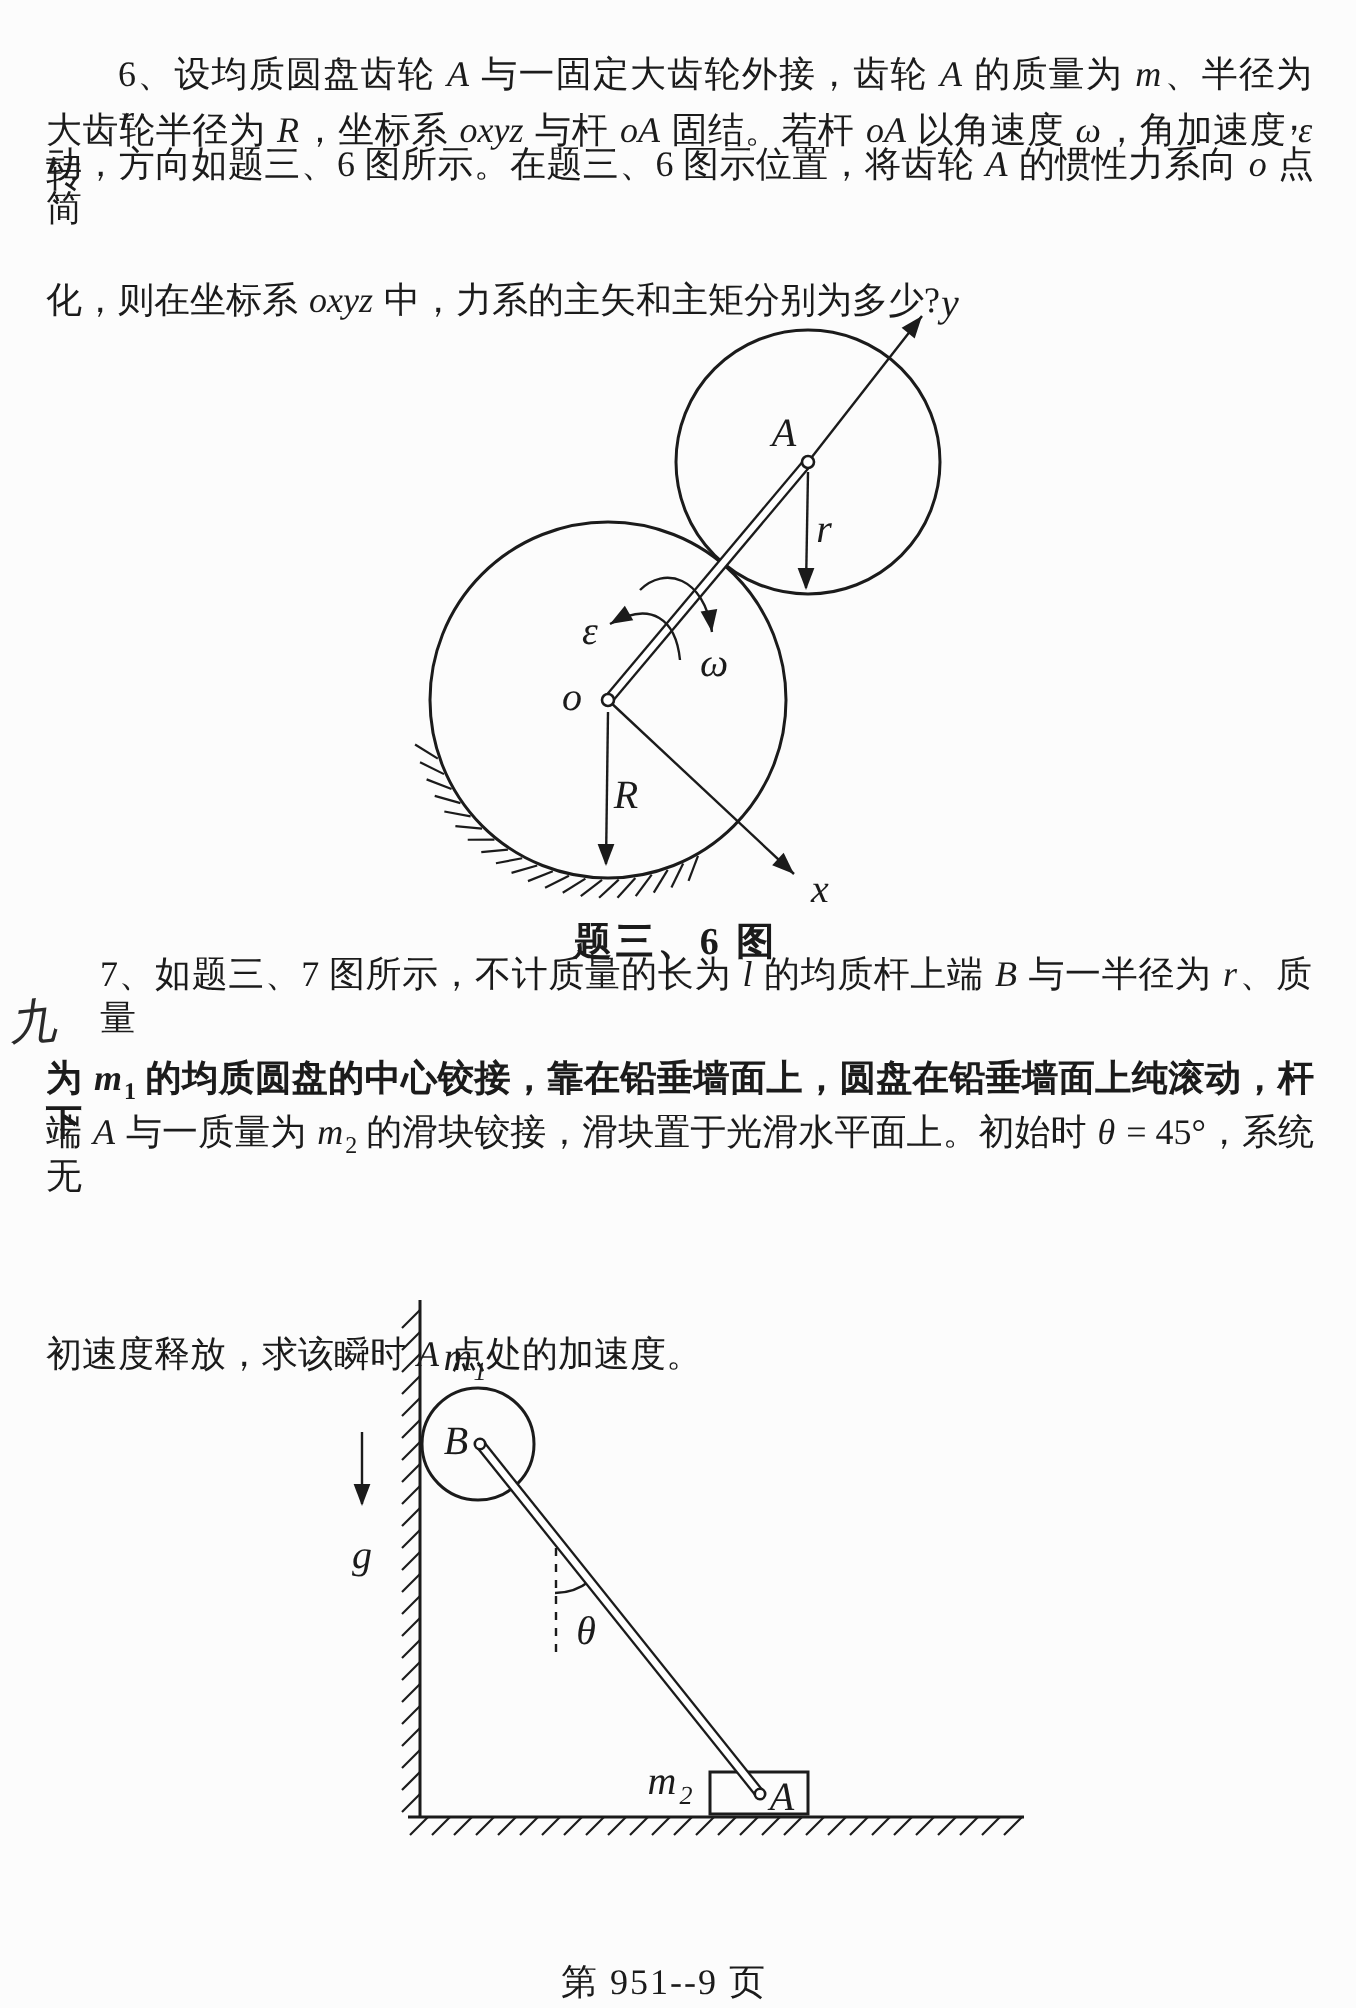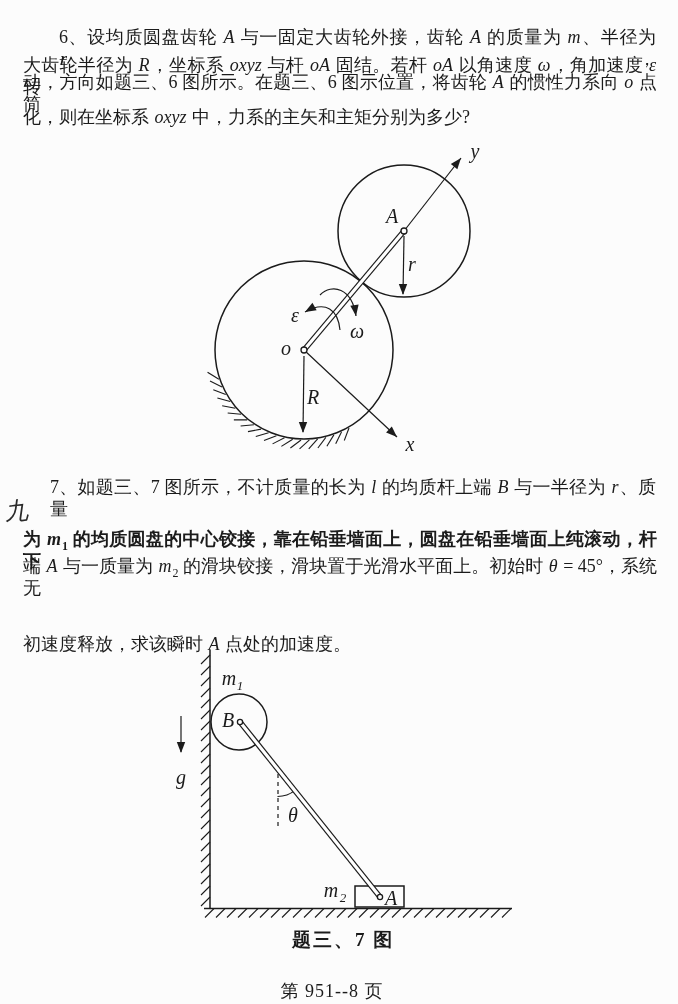--- a/index.html
+++ b/index.html
@@ -15,21 +15,21 @@
   .line {
     position:absolute;
     font-size:18px;
     line-height:22px;
     white-space:normal;
     text-align:justify;
     text-align-last:justify;
     text-justify:inter-character;
     color:#1b1b1b;
   }
-  .line.l-left { text-align:left; text-align-last:left; }
+  .line.l-left { text-align:left; text-align-last:left;margin-top:33px; }
   .line i { font-style:italic; padding:0 1px; }
   .line sub { font-size:12px; line-height:0; }
   .margin-note {
     position:absolute;
     font-size:24px;
     font-style:italic;
     transform:rotate(-6deg);
     color:#2a2a2a;
   }
   .caption {
@@ -128,20 +128,21 @@
     <text x="392" y="83" text-anchor="middle">A</text>
     <text x="475" y="18" text-anchor="middle">y</text>
     <text x="412" y="131" text-anchor="middle">r</text>
     <text x="295" y="182" text-anchor="middle">ε</text>
     <text x="357" y="198" text-anchor="middle">ω</text>
     <text x="286" y="215" text-anchor="middle">o</text>
     <text x="313" y="264" text-anchor="middle">R</text>
     <text x="410" y="311" text-anchor="middle">x</text>
   </svg>
 
+  <div class="caption" style="top:458px; left:228px;">题三、6 图</div>
 
   <div class="margin-note" style="top:495px; left:4px;">九</div>
 
   <div>
     <div class="line" style="top:476px; left:50px; width:606px;">7、如题三、7 图所示，不计质量的长为 <i>l</i> 的均质杆上端 <i>B</i> 与一半径为 <i>r</i>、质量</div>
     <div class="line" style="top:528px; left:23px; width:634px;font-weight:bold;">为 <i>m</i><sub>1</sub> 的均质圆盘的中心铰接，靠在铅垂墙面上，圆盘在铅垂墙面上纯滚动，杆下</div>
     <div class="line" style="top:555px; left:23px; width:634px;">端 <i>A</i> 与一质量为 <i>m</i><sub>2</sub> 的滑块铰接，滑块置于光滑水平面上。初始时 <i>θ</i> = 45°，系统无</div>
     <div class="line l-left" style="top:633px; left:23px; width:634px;">初速度释放，求该瞬时 <i>A</i> 点处的加速度。</div>
   </div>
 
@@ -226,17 +227,16 @@
     <text x="229" y="40" text-anchor="middle">m</text>
     <text class="sub" x="240" y="45" text-anchor="middle">1</text>
     <text x="228" y="82" text-anchor="middle">B</text>
     <text x="181" y="139" text-anchor="middle">g</text>
     <text x="293" y="177" text-anchor="middle">θ</text>
     <text x="331" y="252" text-anchor="middle">m</text>
     <text class="sub" x="343" y="257" text-anchor="middle">2</text>
     <text x="391" y="260" text-anchor="middle">A</text>
   </svg>
 
-  <div class="caption" style="top:927px; left:233px;">题三、7 图</div>
-
-  <div class="footer" style="top:979px; left:222px;">第 951--8 页</div>
+
+  <div class="footer" style="top:979px; left:222px;">第 951--9 页</div>
 
 </div>
 
 </body></html>

